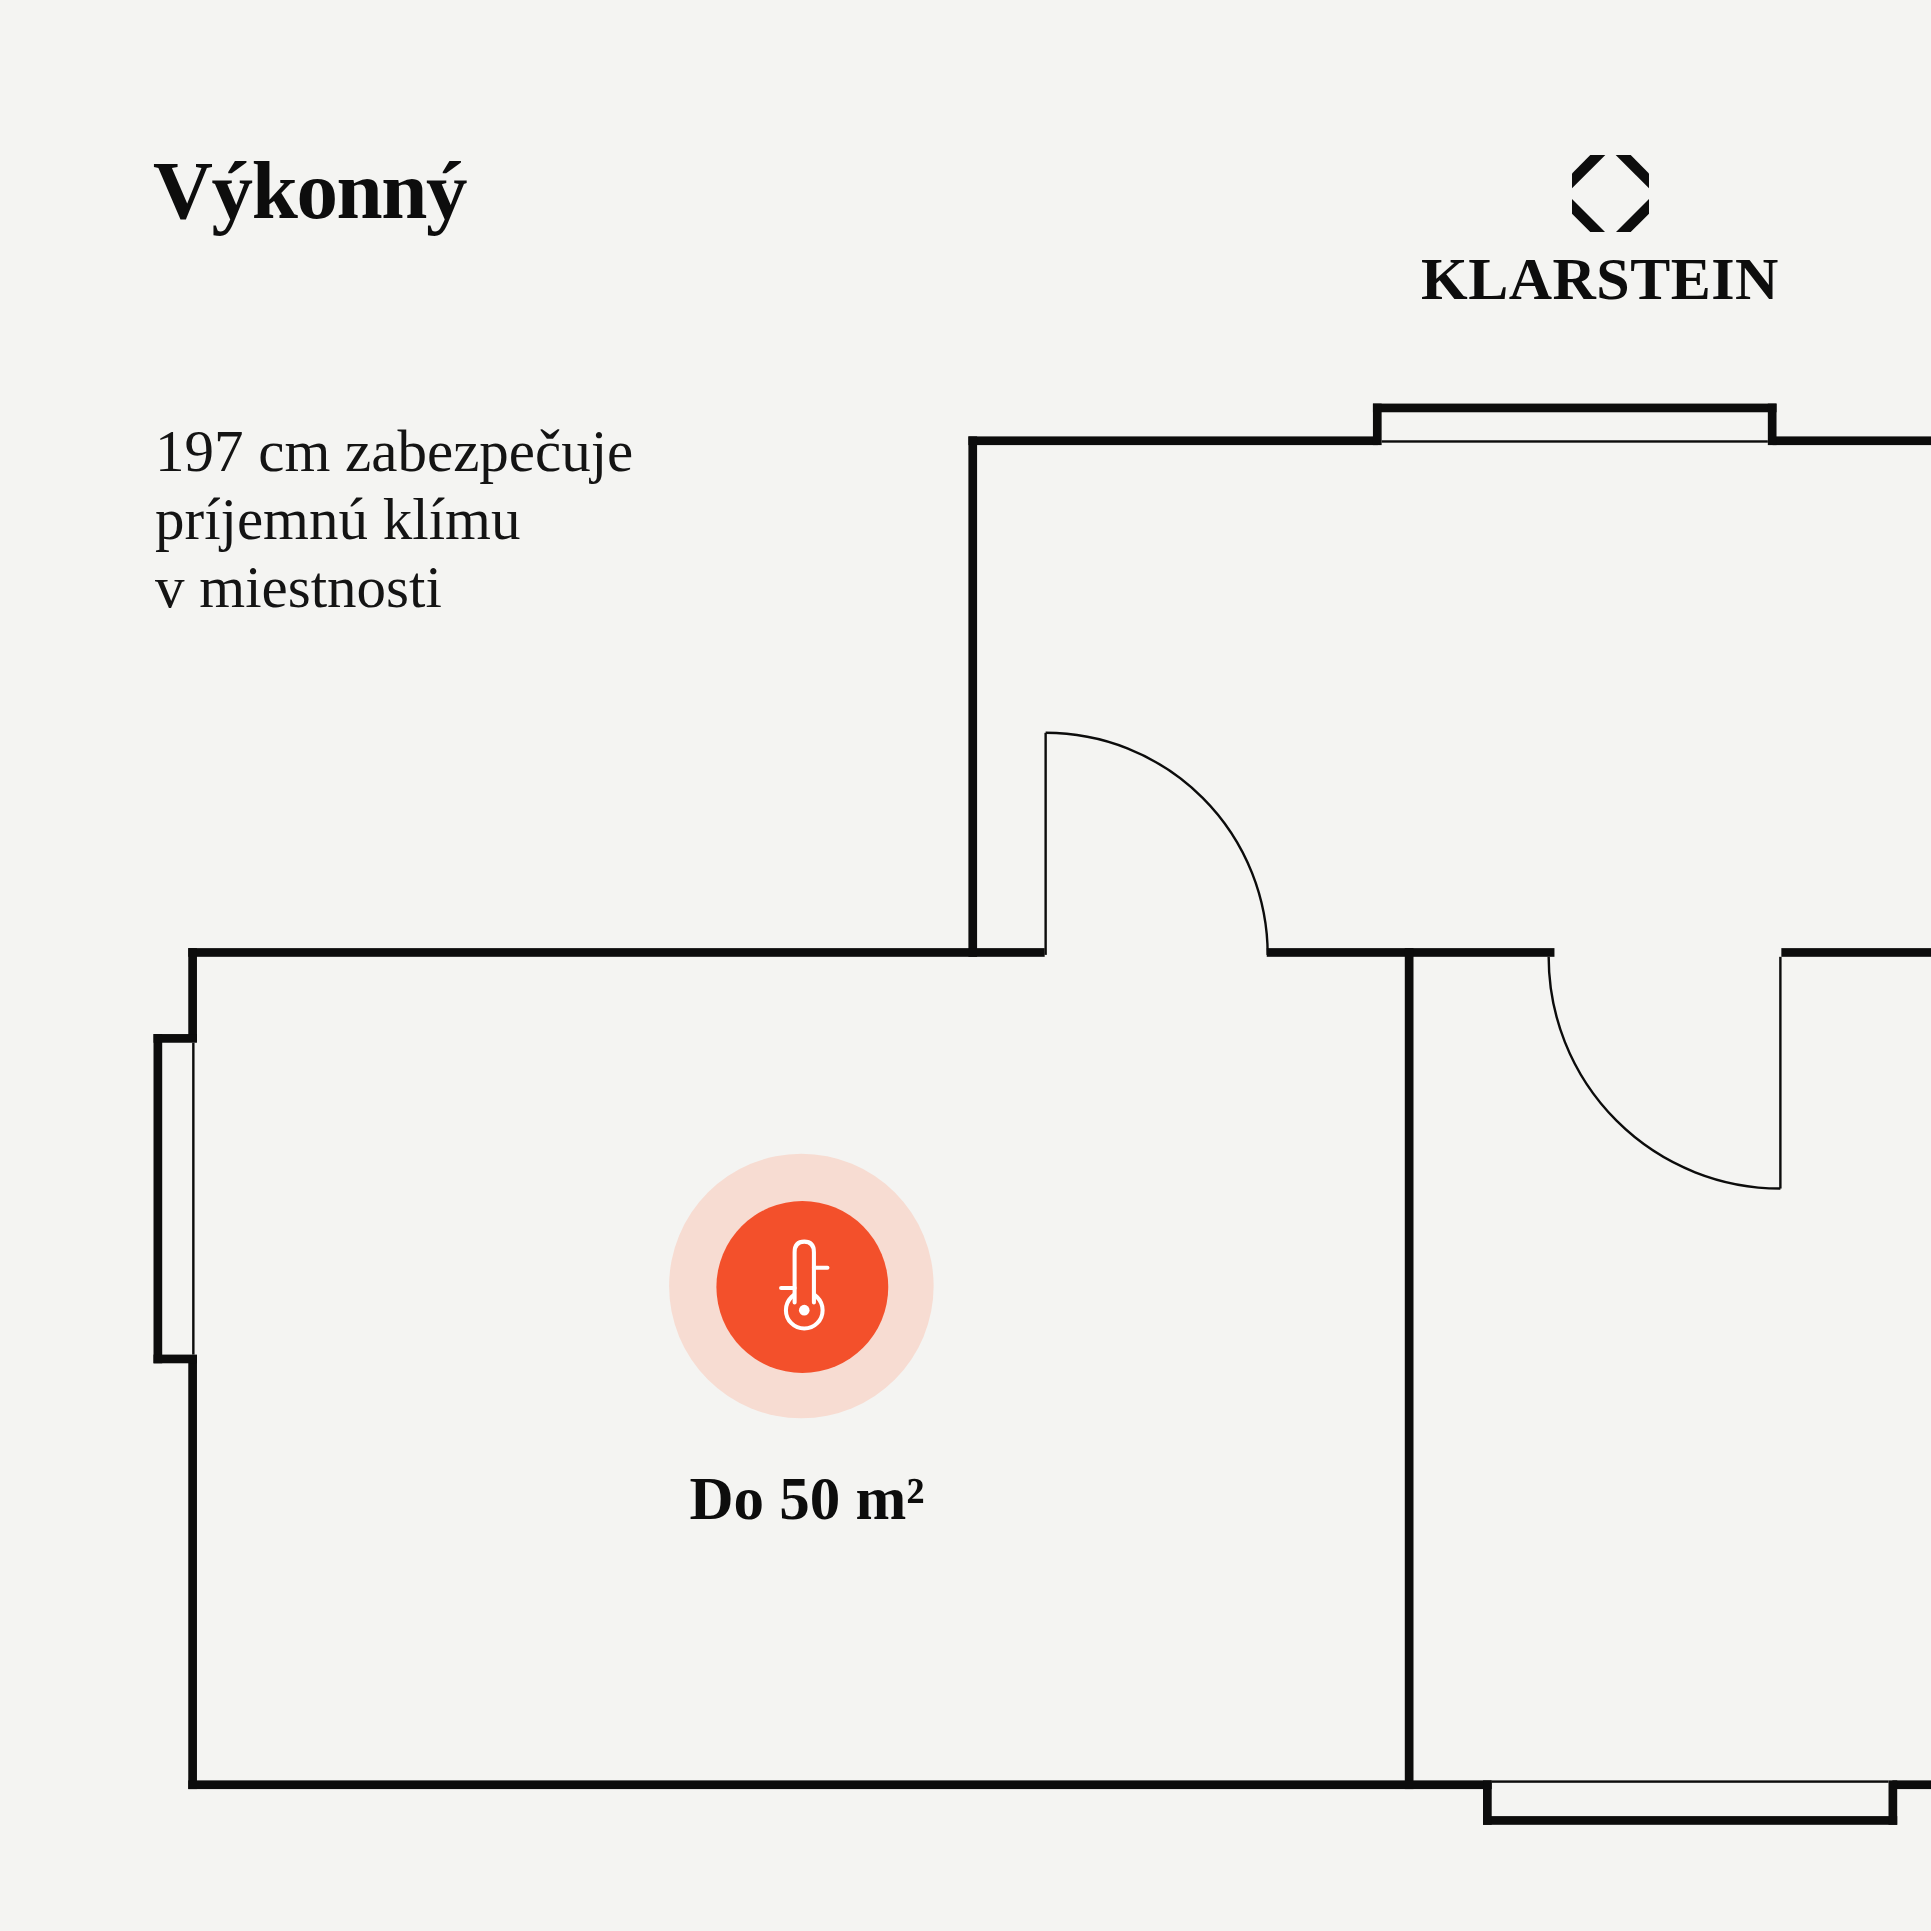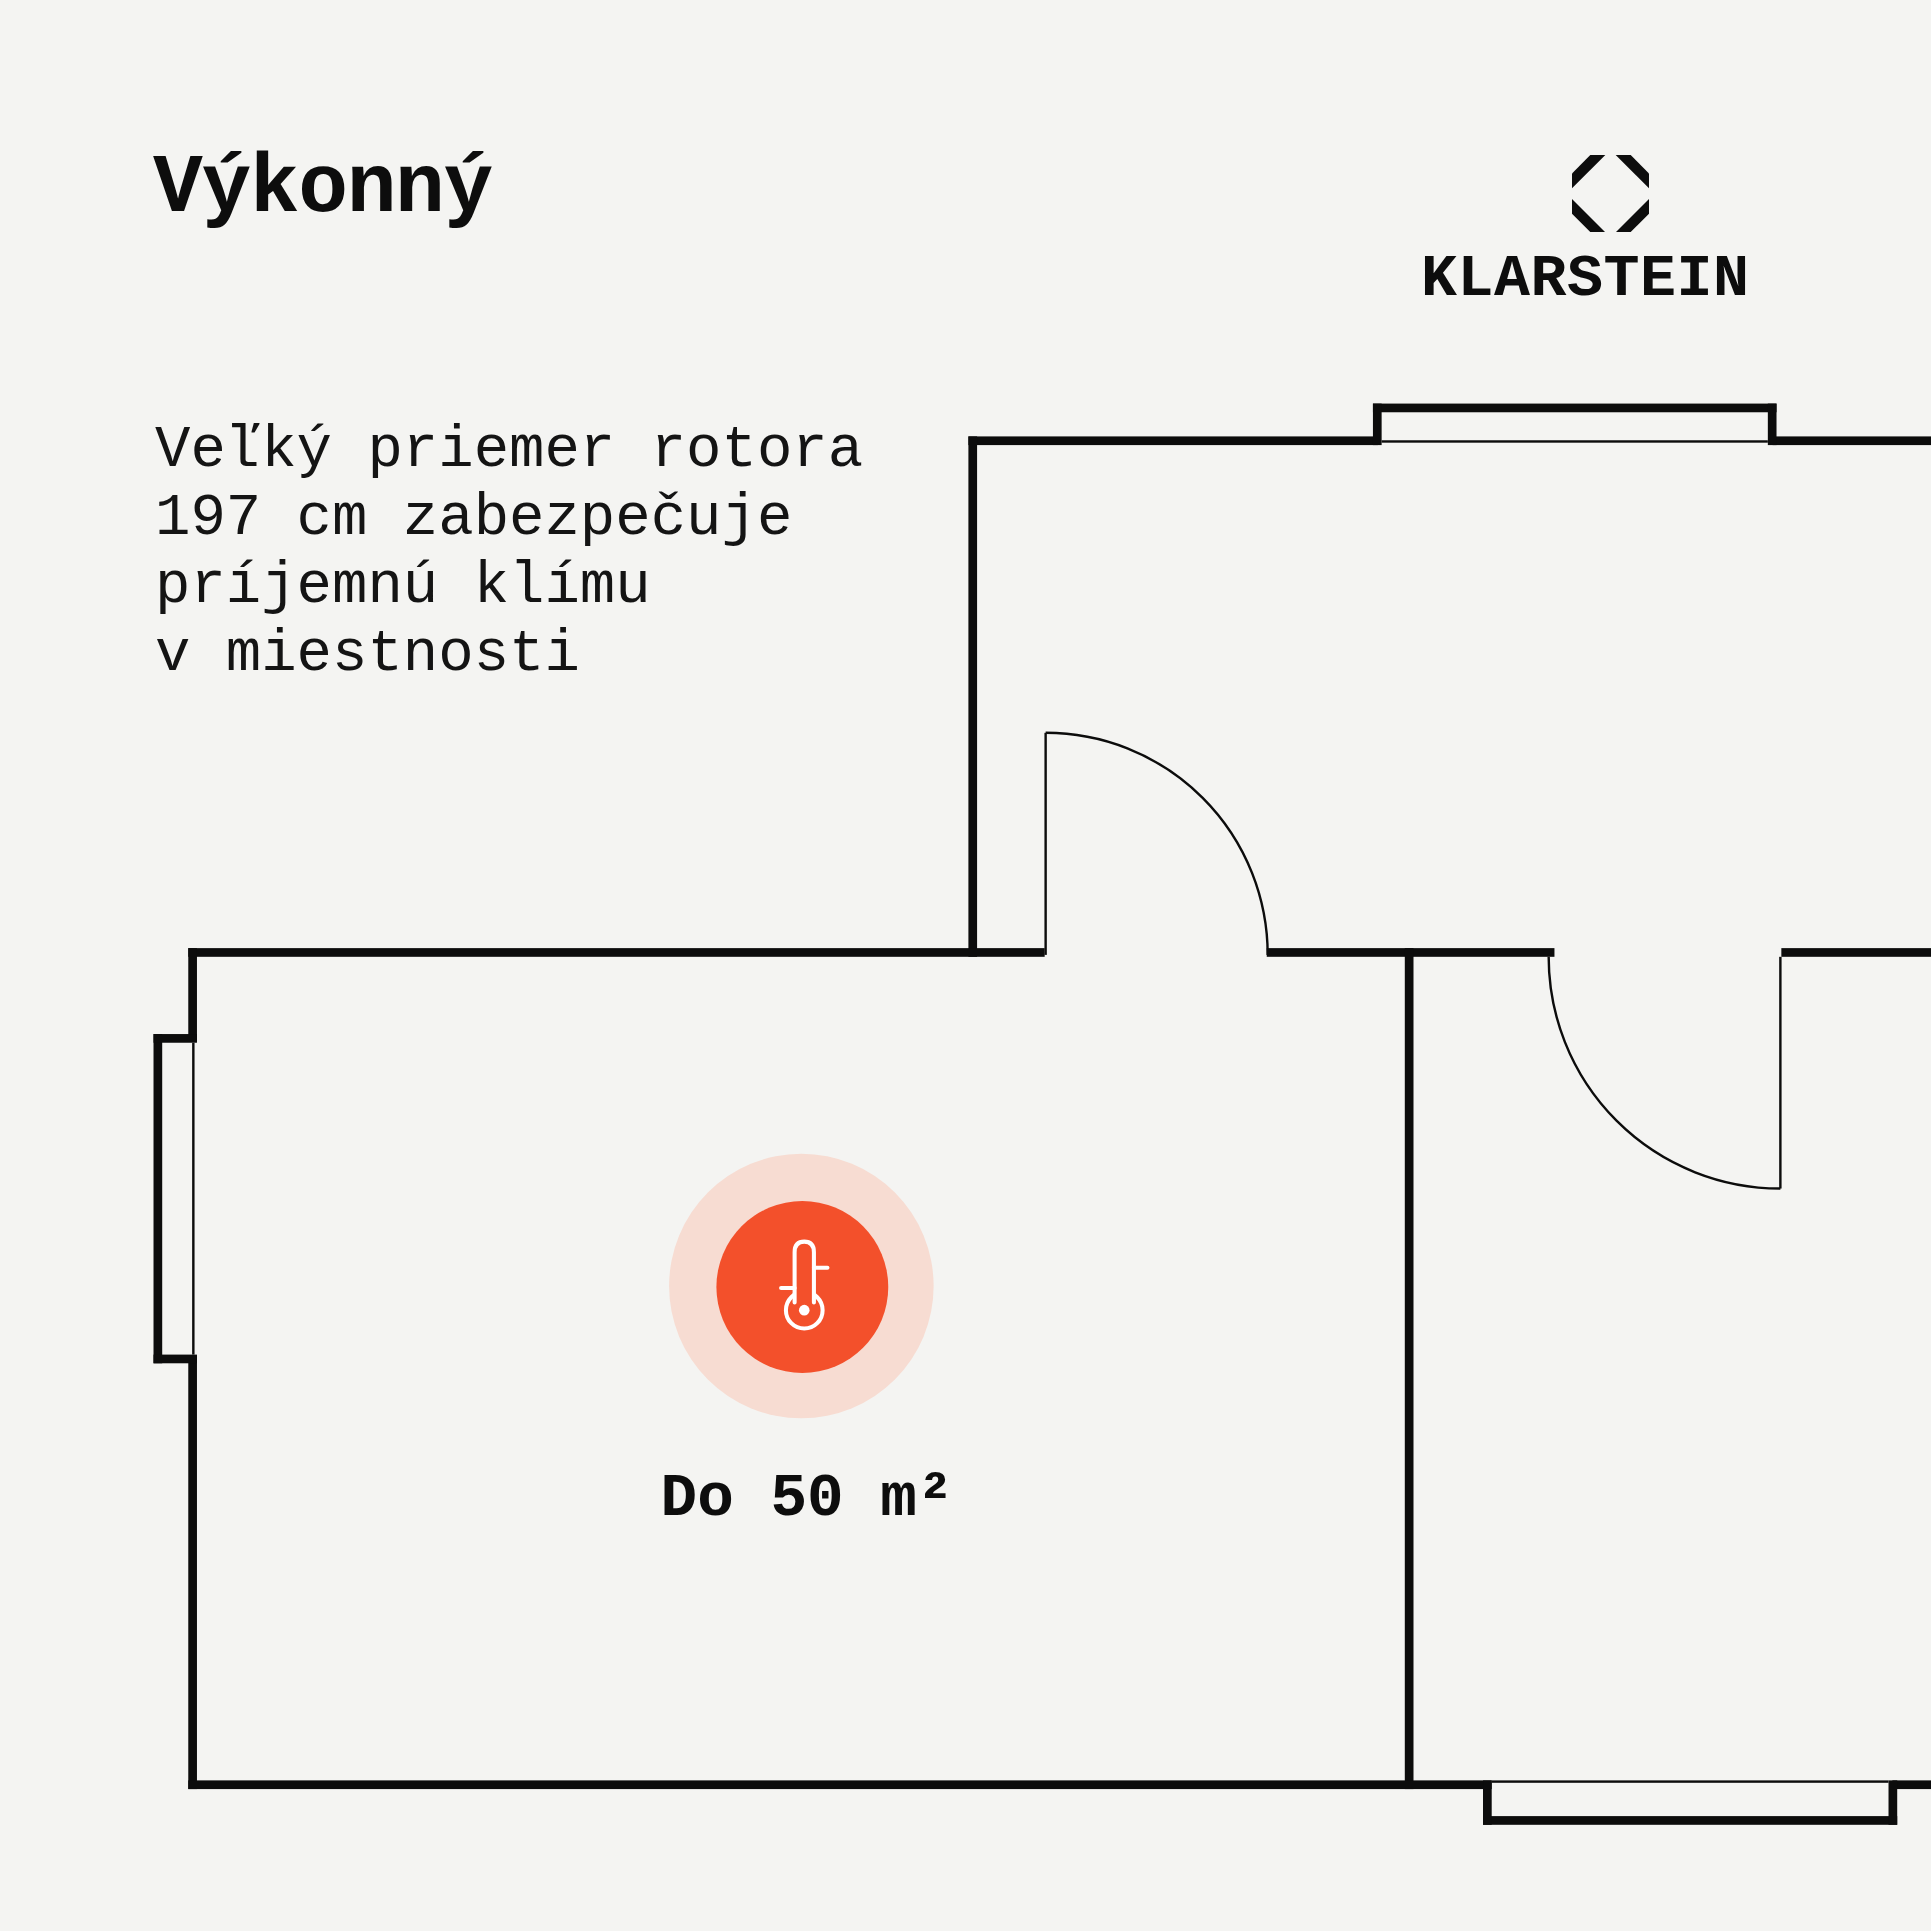--- a/index.html
+++ b/index.html
@@ -1,18 +1,18 @@
 <!DOCTYPE html>
 <html><head>
 <meta charset="utf-8">
 <style>
   html,body { margin:0; padding:0; background:#f4f4f2; }
   .canvas {
     position:relative; width:1931px; height:1931px; overflow:hidden;
-    background:#f4f4f2; font-family:Liberation Mono, monospace;
+    background:#f4f4f2; font-family:Liberation Serif, serif;
     color:#141414;
   }
   .title {
     position:absolute; left:153px; top:142px;
     font-size:83px; font-weight:700; letter-spacing:-1.4px; color:#0d0d0d;
     white-space:nowrap;
   }
   .description {
     position:absolute; left:155px; top:417px;
     font-size:59px; line-height:68px; font-weight:400; color:#141414;
@@ -32,21 +32,20 @@
   }
 </style>
 </head>
 <body>
 
 <div class="canvas">
 
   <div class="title">Výkonný</div>
 
   <div class="description">
-    <div>Veľký priemer rotora</div>
     <div>197 cm zabezpečuje</div>
     <div>príjemnú klímu</div>
     <div>v miestnosti</div>
   </div>
 
   <svg class="logo-mark" width="77" height="83" viewBox="0 0 80 86">
     <path d="M19,0 L61,0 L80,19 L80,61 L61,80 L19,80 L0,61 L0,19 Z" fill="#0d0d0d"></path>
     <path d="M40,-5.5 L85.5,40 L40,85.5 L-5.5,40 Z" fill="#f4f4f2"></path>
   </svg>
   <div class="brand-name">KLARSTEIN</div>

